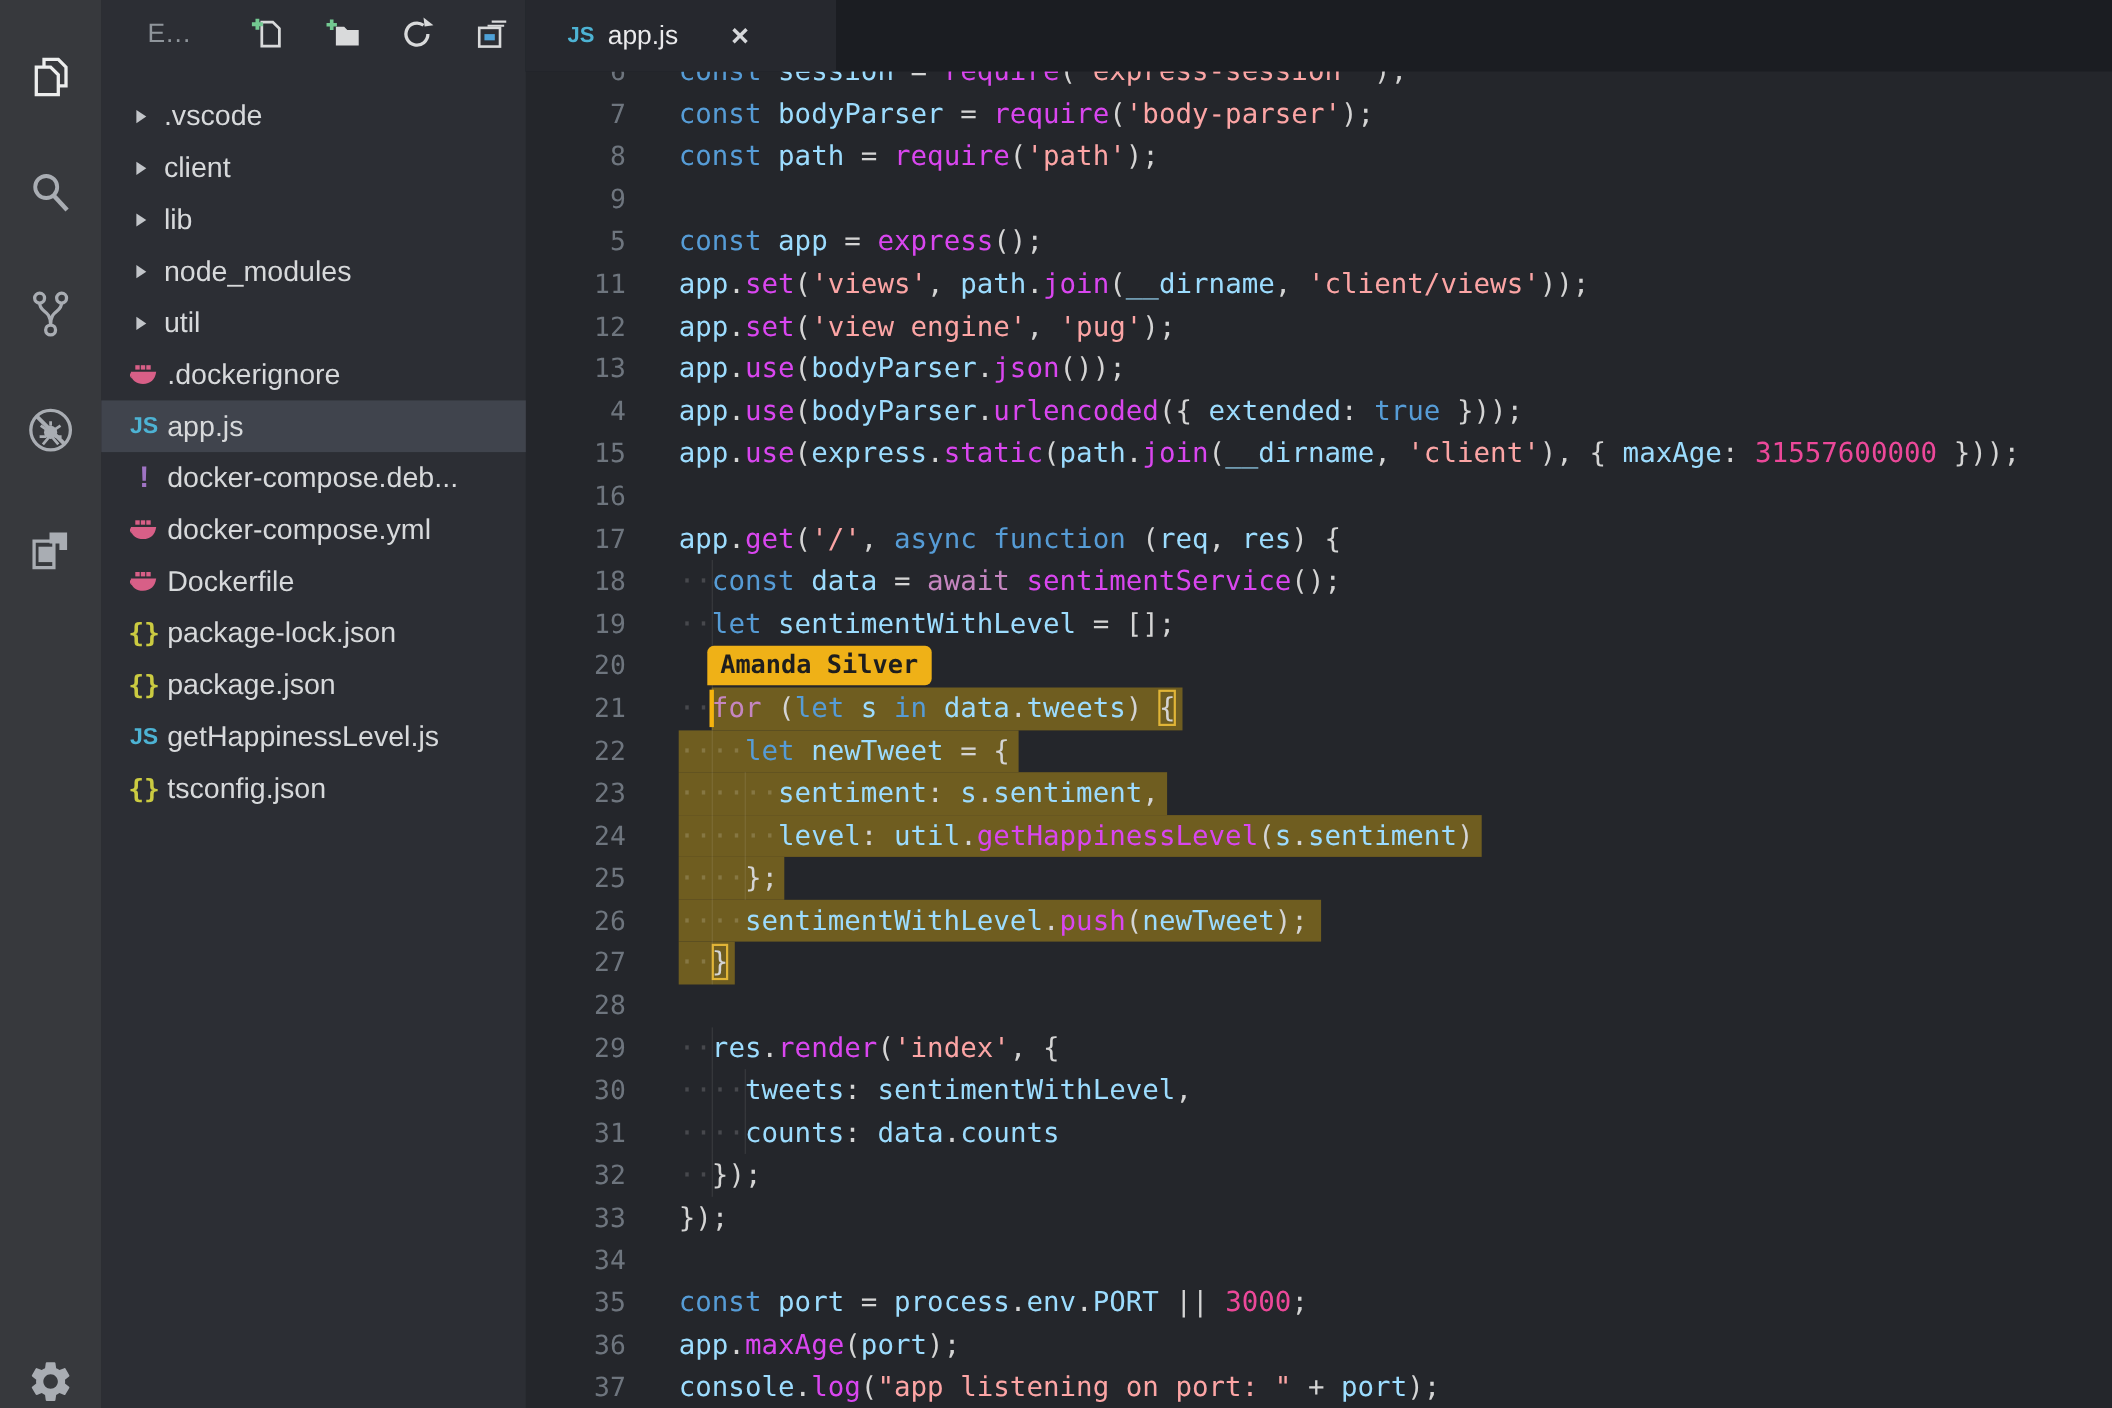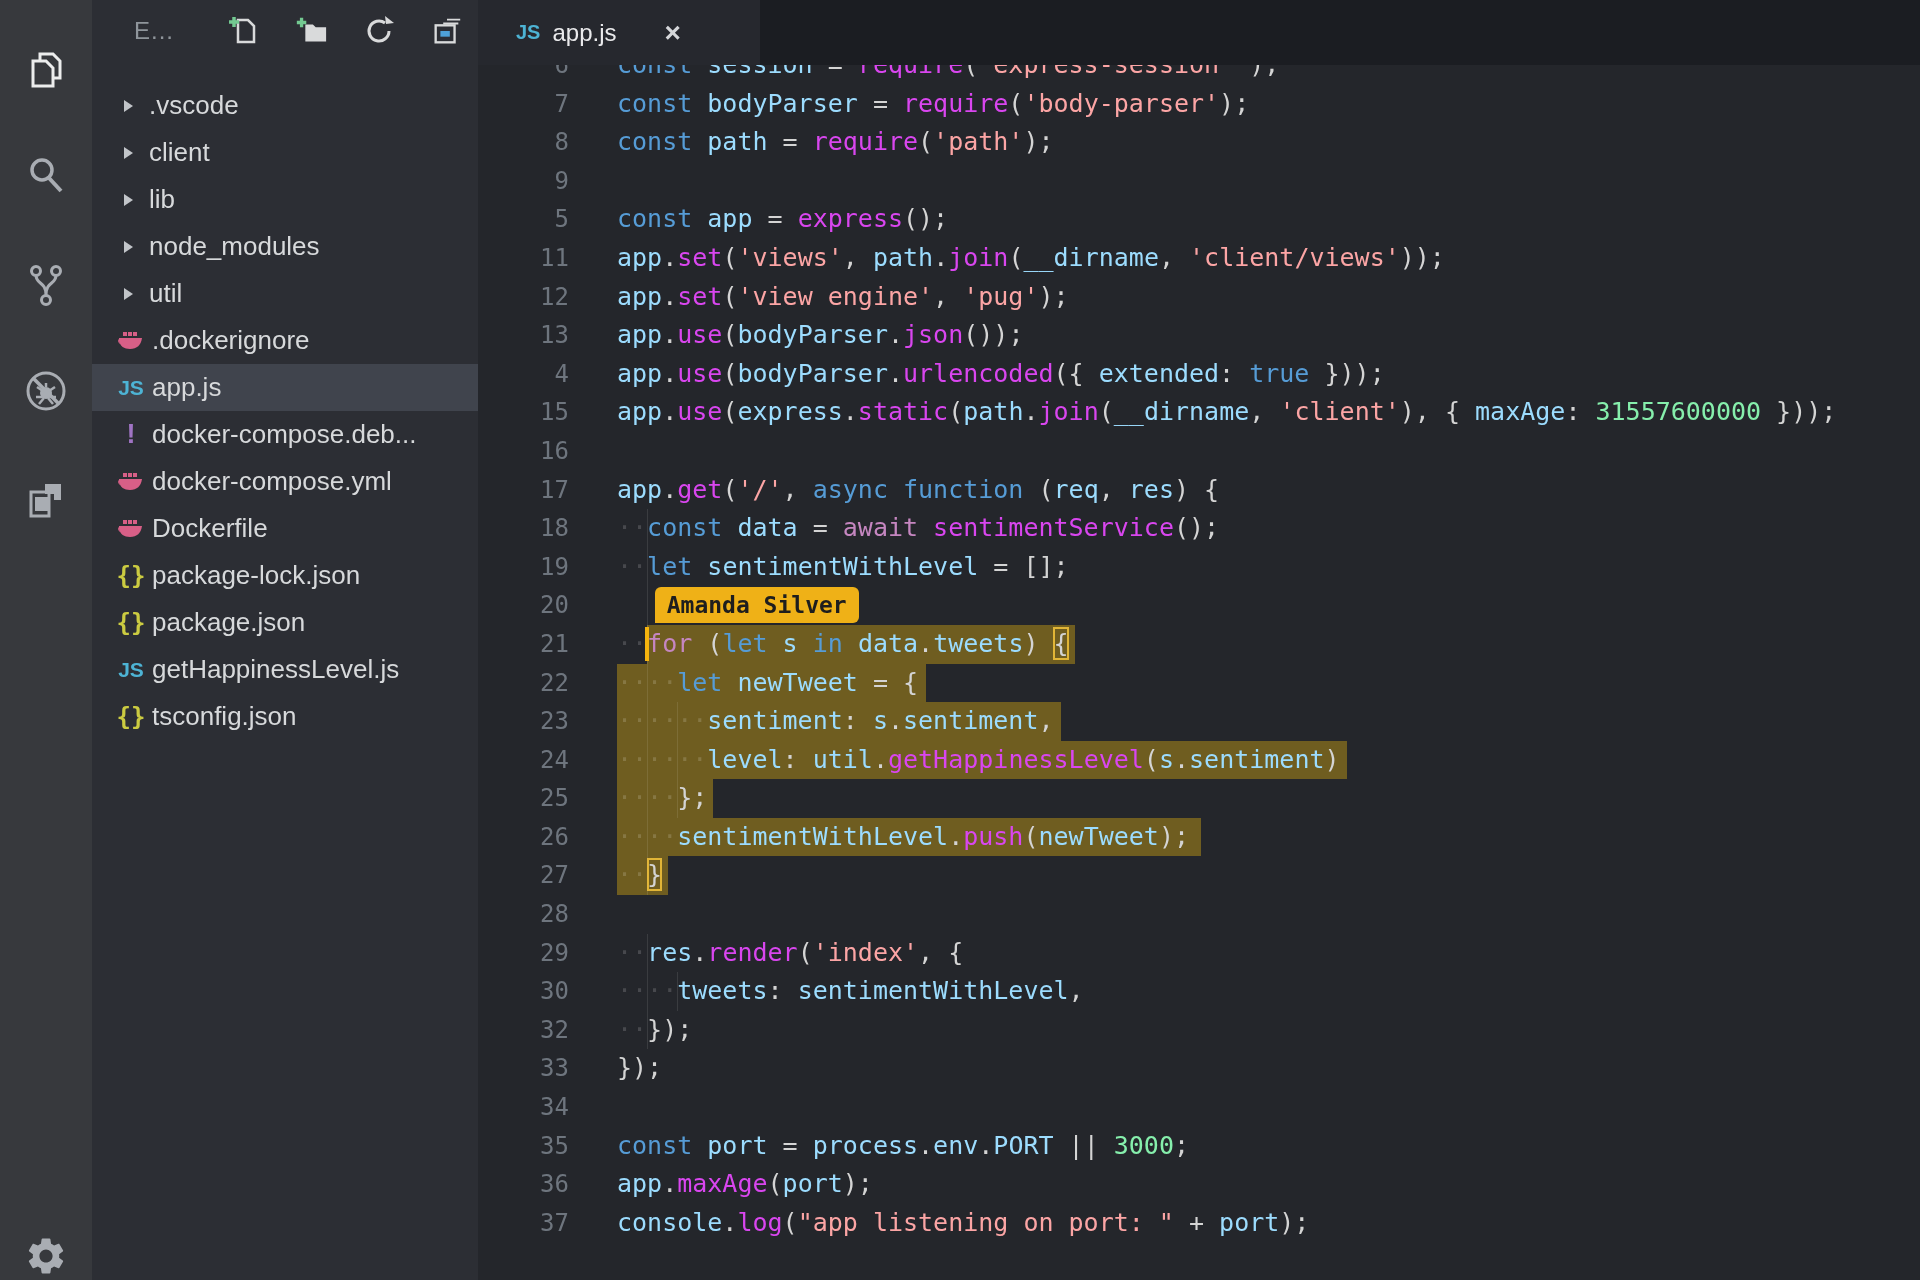--- a/index.html
+++ b/index.html
@@ -42,24 +42,24 @@
   .code-line{display:flex;height:38.6px;line-height:38.6px;font-family:"DejaVu Sans Mono",monospace;font-size:25px;position:relative;}
   .ln{width:91px;flex:none;text-align:right;color:#6e757e;font-size:24px;user-select:none;}
   .lc{position:relative;padding-left:48px;white-space:pre;flex:1;}
   .lc .tok{position:relative;z-index:2;}
   .hl{position:absolute;top:0;height:100%;background:#6f5d20;z-index:0;}
   .guide{position:absolute;top:0;height:100%;width:1px;background:rgba(255,255,255,0.10);z-index:1;}
   .caret{position:absolute;top:2px;height:34px;width:4px;background:#f6b40e;z-index:3;}
   .bracket-box{position:absolute;top:2px;height:33px;border:2px solid rgba(246,196,60,0.85);box-sizing:border-box;z-index:3;}
   .nametag{position:absolute;top:1px;height:36px;background:#efb117;color:#1e1e1e;font-weight:bold;
     font-family:"DejaVu Sans Mono",monospace;font-size:23px;line-height:36px;padding:0 12px;
-    border-radius:6px 6px 6px 0;z-index:4;margin-left:12px;}
+    border-radius:6px 6px 6px 0;z-index:4;}
   .ws{color:rgba(255,255,255,0.16);}
   .c-kw{color:#569cd6;} .c-ctl{color:#c586c0;} .c-var{color:#9cdcfe;} .c-fn{color:#d946ef;}
-  .c-str{color:#fca5a5;} .c-num{color:#86efac;} .c-pun{color:#d4d4d4;}
+  .c-str{color:#fca5a5;} .c-num{color:#ec4899;} .c-pun{color:#d4d4d4;}
 </style>
 </head>
 <body>
 
 <div id="root">
   <div class="activity-bar">
       <div class="ab-item active" style="top: 24px;">
         <svg width="46" height="46" viewBox="0 0 46 46">
           <path d="M17 7h13l7 7v17H17z" fill="none" stroke="currentColor" stroke-width="3"></path>
           <path d="M10 14h13l7 7v18H10z" fill="#37393d" stroke="currentColor" stroke-width="3"></path>
@@ -312,20 +312,24 @@
         </div>
         <div class="code-line">
           <span class="ln">29</span>
           <span class="lc"><span class="guide" style="left: calc(2ch + 48px);"></span><span class="tok ws">··</span><span class="tok c-var">res</span><span class="tok c-pun">.</span><span class="tok c-fn">render</span><span class="tok c-pun">(</span><span class="tok c-str">'index'</span><span class="tok c-pun">, {</span></span>
         </div>
         <div class="code-line">
           <span class="ln">30</span>
           <span class="lc"><span class="guide" style="left: calc(2ch + 48px);"></span><span class="guide" style="left: calc(4ch + 48px);"></span><span class="tok ws">····</span><span class="tok c-var">tweets</span><span class="tok c-pun">: </span><span class="tok c-var">sentimentWithLevel</span><span class="tok c-pun">,</span></span>
         </div>
         <div class="code-line">
+          <span class="ln">31</span>
+          <span class="lc"><span class="guide" style="left: calc(2ch + 48px);"></span><span class="guide" style="left: calc(4ch + 48px);"></span><span class="tok ws">····</span><span class="tok c-var">counts</span><span class="tok c-pun">: </span><span class="tok c-var">data</span><span class="tok c-pun">.</span><span class="tok c-var">counts</span></span>
+        </div>
+        <div class="code-line">
           <span class="ln">32</span>
           <span class="lc"><span class="guide" style="left: calc(2ch + 48px);"></span><span class="tok ws">··</span><span class="tok c-pun">});</span></span>
         </div>
         <div class="code-line">
           <span class="ln">33</span>
           <span class="lc"><span class="tok c-pun">});</span></span>
         </div>
         <div class="code-line">
           <span class="ln">34</span>
           <span class="lc"></span>

